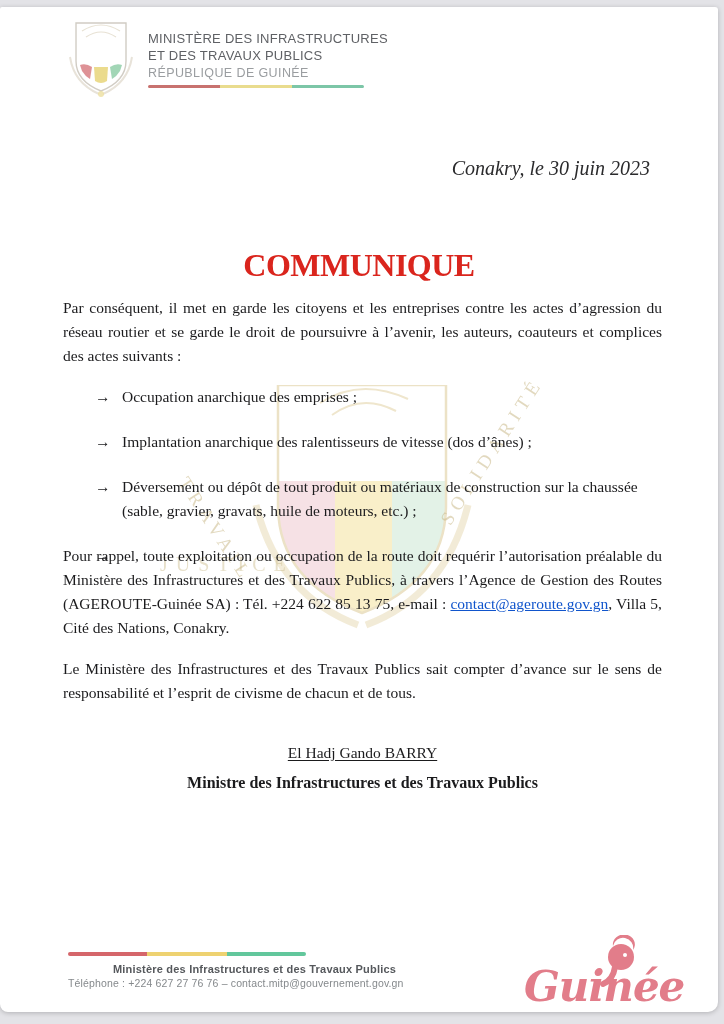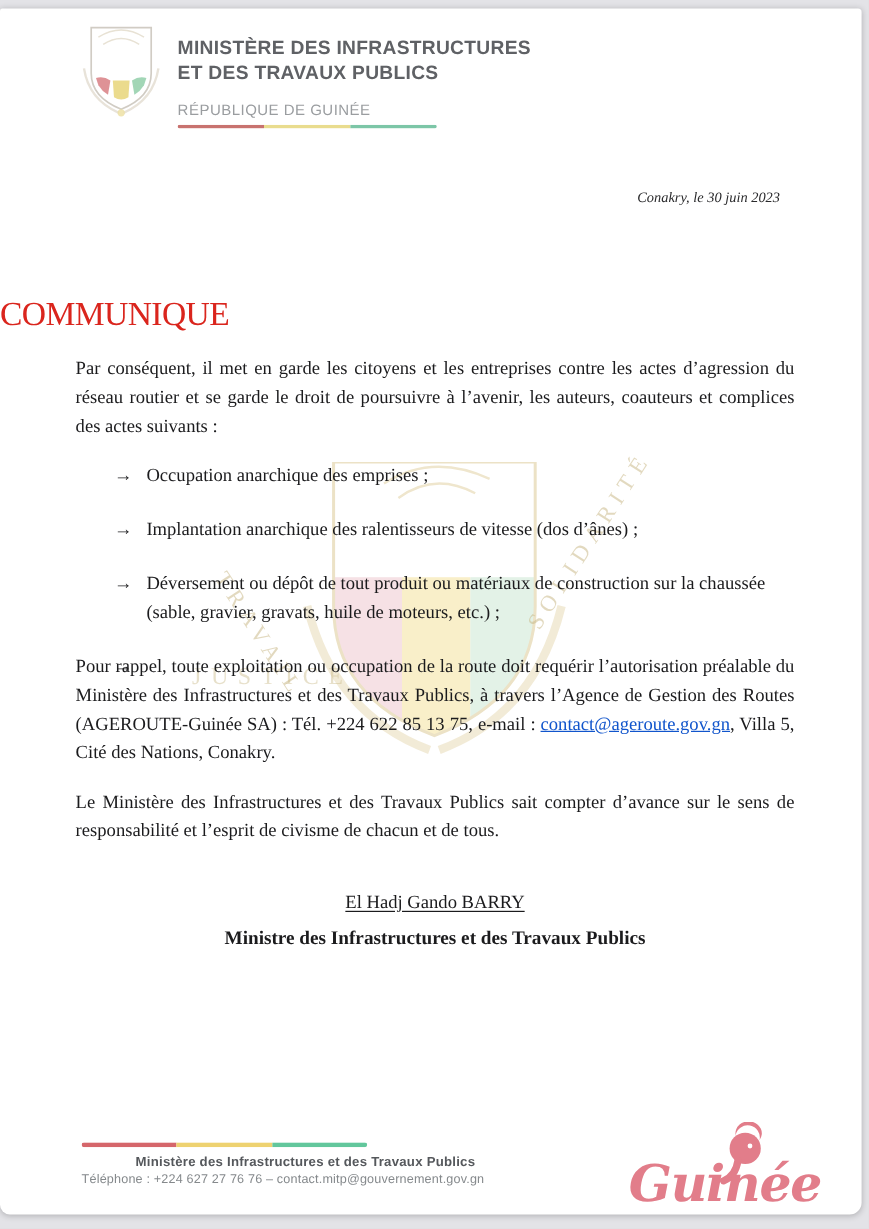--- a/index.html
+++ b/index.html
@@ -5,30 +5,30 @@
   html,body{margin:0;padding:0;background:#dcdce0;}
   .frame{position:relative;width:724px;height:1024px;background:#e3e3e7;overflow:hidden;
          font-family:"Liberation Serif", serif;}
   .page{position:absolute;left:0;top:7px;right:6px;bottom:12px;background:#ffffff;
         border-radius:2px 3px 10px 8px;box-shadow:0 1px 5px rgba(0,0,0,.22);}
 
   
   .header{position:absolute;top:10px;left:66px;right:60px;display:flex;align-items:flex-start;}
   .crest-small{width:70px;height:82px;flex:0 0 auto;opacity:.85;}
   .ministry-block{margin-left:12px;padding-top:14px;font-family:"Liberation Sans",sans-serif;}
-  .ministry-name{font-size:16px;font-weight:700;color:#5f6165;letter-spacing:.25px;line-height:1.3;}
-  .republic{font-size:12.5px;color:#9a9da0;letter-spacing:.4px;margin-top:12px;}
+  .ministry-name{font-size:13px;font-weight:400;color:#5f6165;letter-spacing:.25px;line-height:1.3;}
+  .republic{font-size:12.5px;color:#9a9da0;letter-spacing:.4px;margin-top:1px;}
   .bar{display:flex;margin-top:5px;width:216px;height:3px;border-radius:2px;overflow:hidden;}
   .bar-footer{width:238px;height:4px;margin-bottom:7px;}
   .bar span{flex:1;}
 
   
-  .date-line{position:absolute;top:150px;right:68px;font-style:italic;font-size:12px;color:#2a2a2c;}
-  .doc-title{position:absolute;top:240px;left:0;right:0;
-             font-size:28px;font-weight:400;letter-spacing:-.5px;color:#da251d;}
+  .date-line{position:absolute;top:150px;right:68px;font-style:italic;font-size:20px;color:#2a2a2c;}
+  .doc-title{position:absolute;top:240px;left:0;right:0;text-align:center;
+             font-size:32px;font-weight:700;letter-spacing:-.5px;color:#da251d;}
 
   
   .content{position:absolute;top:289px;left:63px;width:599px;font-size:15.5px;color:#1b1b1d;
            line-height:24px;text-align:justify;z-index:2;}
   .content p{margin:0 0 17px 0;}
   .bullet-list{margin:4px 0 0 0;}
   .bullet{position:relative;padding-left:59px;margin-bottom:21px;text-align:left;}
   .bullet .arrow{position:absolute;left:32px;top:0;}
   .email-link{color:#1155cc;text-decoration:underline;cursor:pointer;}
   .signature{margin-top:36px;text-align:center;}

